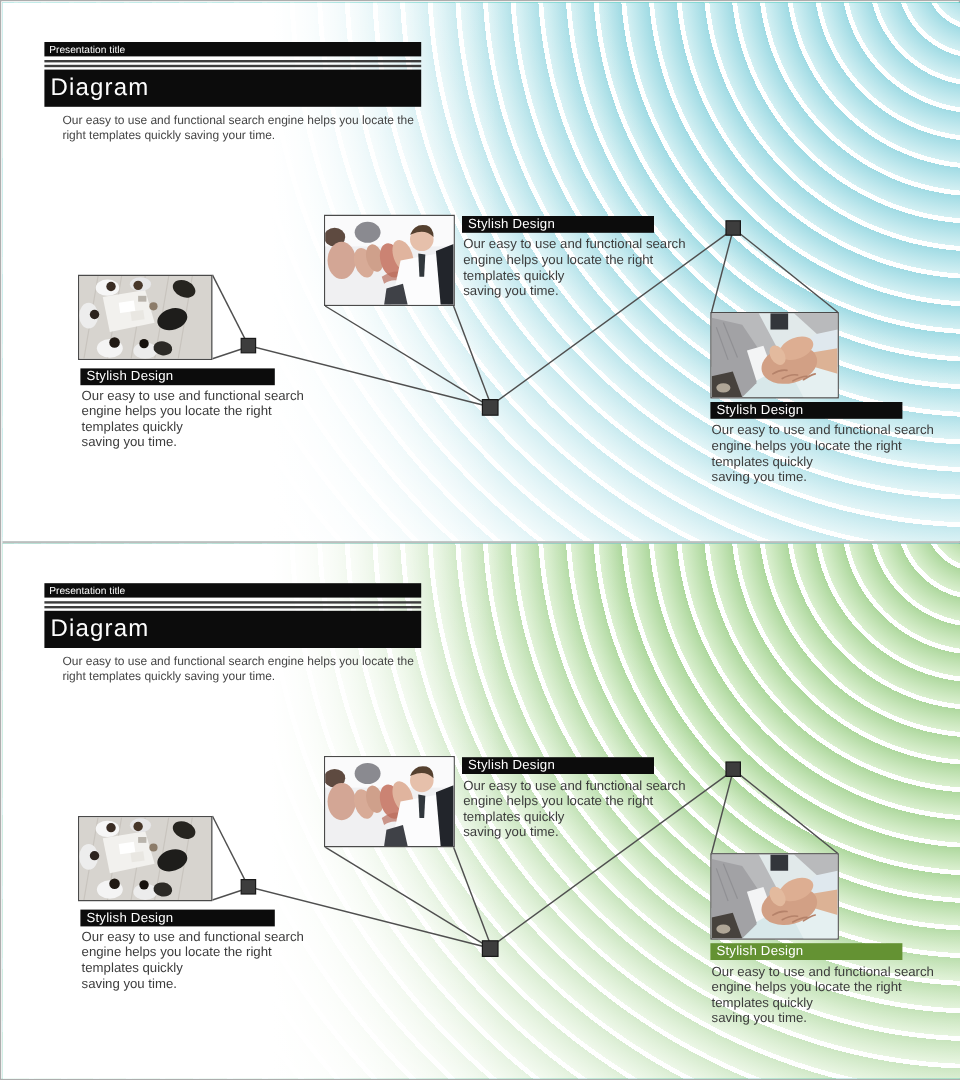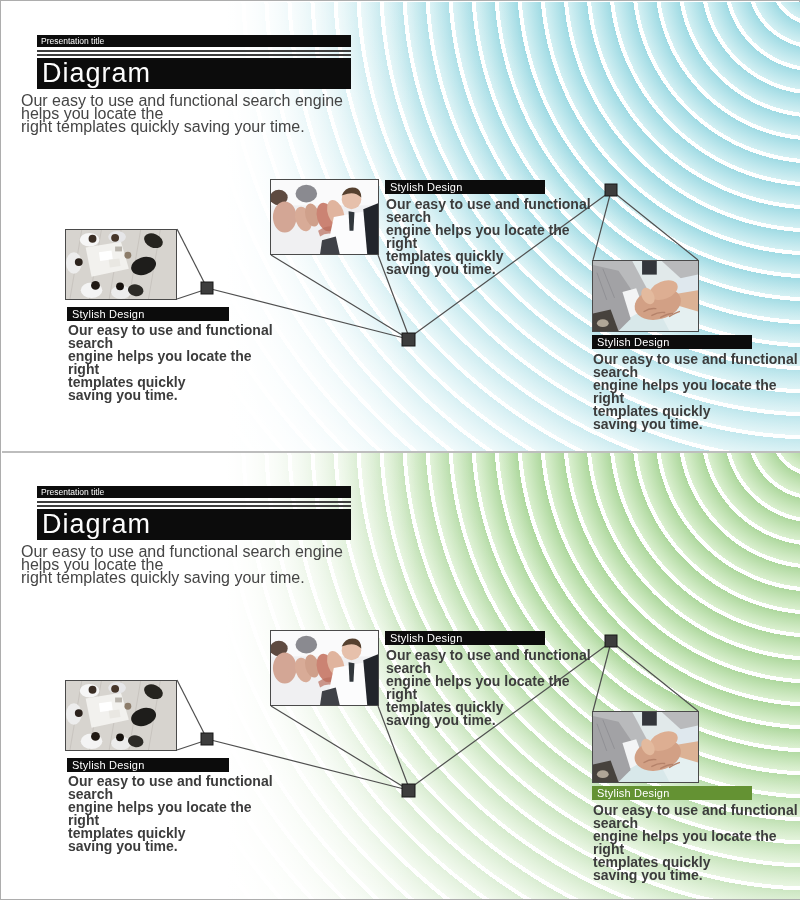--- a/index.html
+++ b/index.html
@@ -17,35 +17,35 @@
   .bg-green{background-image:
     linear-gradient(90deg,#ffffff 0%,#ffffff 28%,rgba(255,255,255,0) 52%),
     radial-gradient(circle at 102% -5%, rgba(255,255,255,0) 0px, rgba(255,255,255,0) 300px, rgba(255,255,255,0.75) 620px, #ffffff 800px),
     repeating-radial-gradient(circle at 102% -5%, #aed89e 0px, #dbf0d0 19px, #ffffff 19px, #ffffff 23px);}
   .eyebrow-bar{position:absolute;left:35px;top:33px;width:314px;height:12px;background:#0c0c0c;color:#fff;
     font-size:8.5px;line-height:12px;padding-left:4px;box-sizing:border-box;white-space:nowrap;}
   .rule{position:absolute;left:35px;width:314px;height:2px;background:#3d3d3d;}
   .rule-1{top:48px;}
   .rule-2{top:52px;}
   .title-bar{position:absolute;left:35px;top:56px;width:314px;height:31px;background:#0c0c0c;color:#fdfdfd;
-    font-size:27px;font-weight:400;line-height:31px;padding-left:5px;box-sizing:border-box;letter-spacing:1px;}
-  .subtitle{position:absolute;left:19px;top:92px;width:330px;font-size:16px;line-height:13px;color:#454545;}
+    font-size:20px;font-weight:400;line-height:31px;padding-left:5px;box-sizing:border-box;letter-spacing:1px;}
+  .subtitle{position:absolute;left:50px;top:92px;width:330px;font-size:10px;line-height:13px;color:#454545;}
   .connectors{position:absolute;left:0;top:0;}
   .photo{position:absolute;border:1px solid #4a4a4a;box-sizing:border-box;background:#ddd;}
   .photo svg{display:block;width:100%;height:100%;}
   .p-left{left:63px;top:227px;width:112px;height:71px;}
   .p-mid{left:268px;top:177px;width:109px;height:76px;}
   .p-right{left:590px;top:258px;width:107px;height:72px;}
   .label{position:absolute;height:14px;background:#0c0c0c;color:#ffffff;font-size:11px;font-weight:normal;
     line-height:14px;padding-left:5px;box-sizing:border-box;letter-spacing:.2px;white-space:nowrap;}
   .label.green{background:#649233;}
   .bar-left{left:65px;top:305px;width:162px;}
   .bar-mid{left:383px;top:178px;width:160px;}
   .bar-right{left:590px;top:333px;width:160px;}
-  .desc{position:absolute;width:210px;font-size:14px;line-height:13px;color:#3c3c3c;font-weight:bold;}
+  .desc{position:absolute;width:210px;font-size:11px;line-height:13px;color:#3c3c3c;}
   .desc-left{left:66px;top:322px;}
   .desc-mid{left:384px;top:196px;}
   .desc-right{left:591px;top:351px;}
 </style>
 </head>
 <body>
 
 <svg width="0" height="0" style="position:absolute" aria-hidden="true">
   <defs>
     <g id="g-team">

